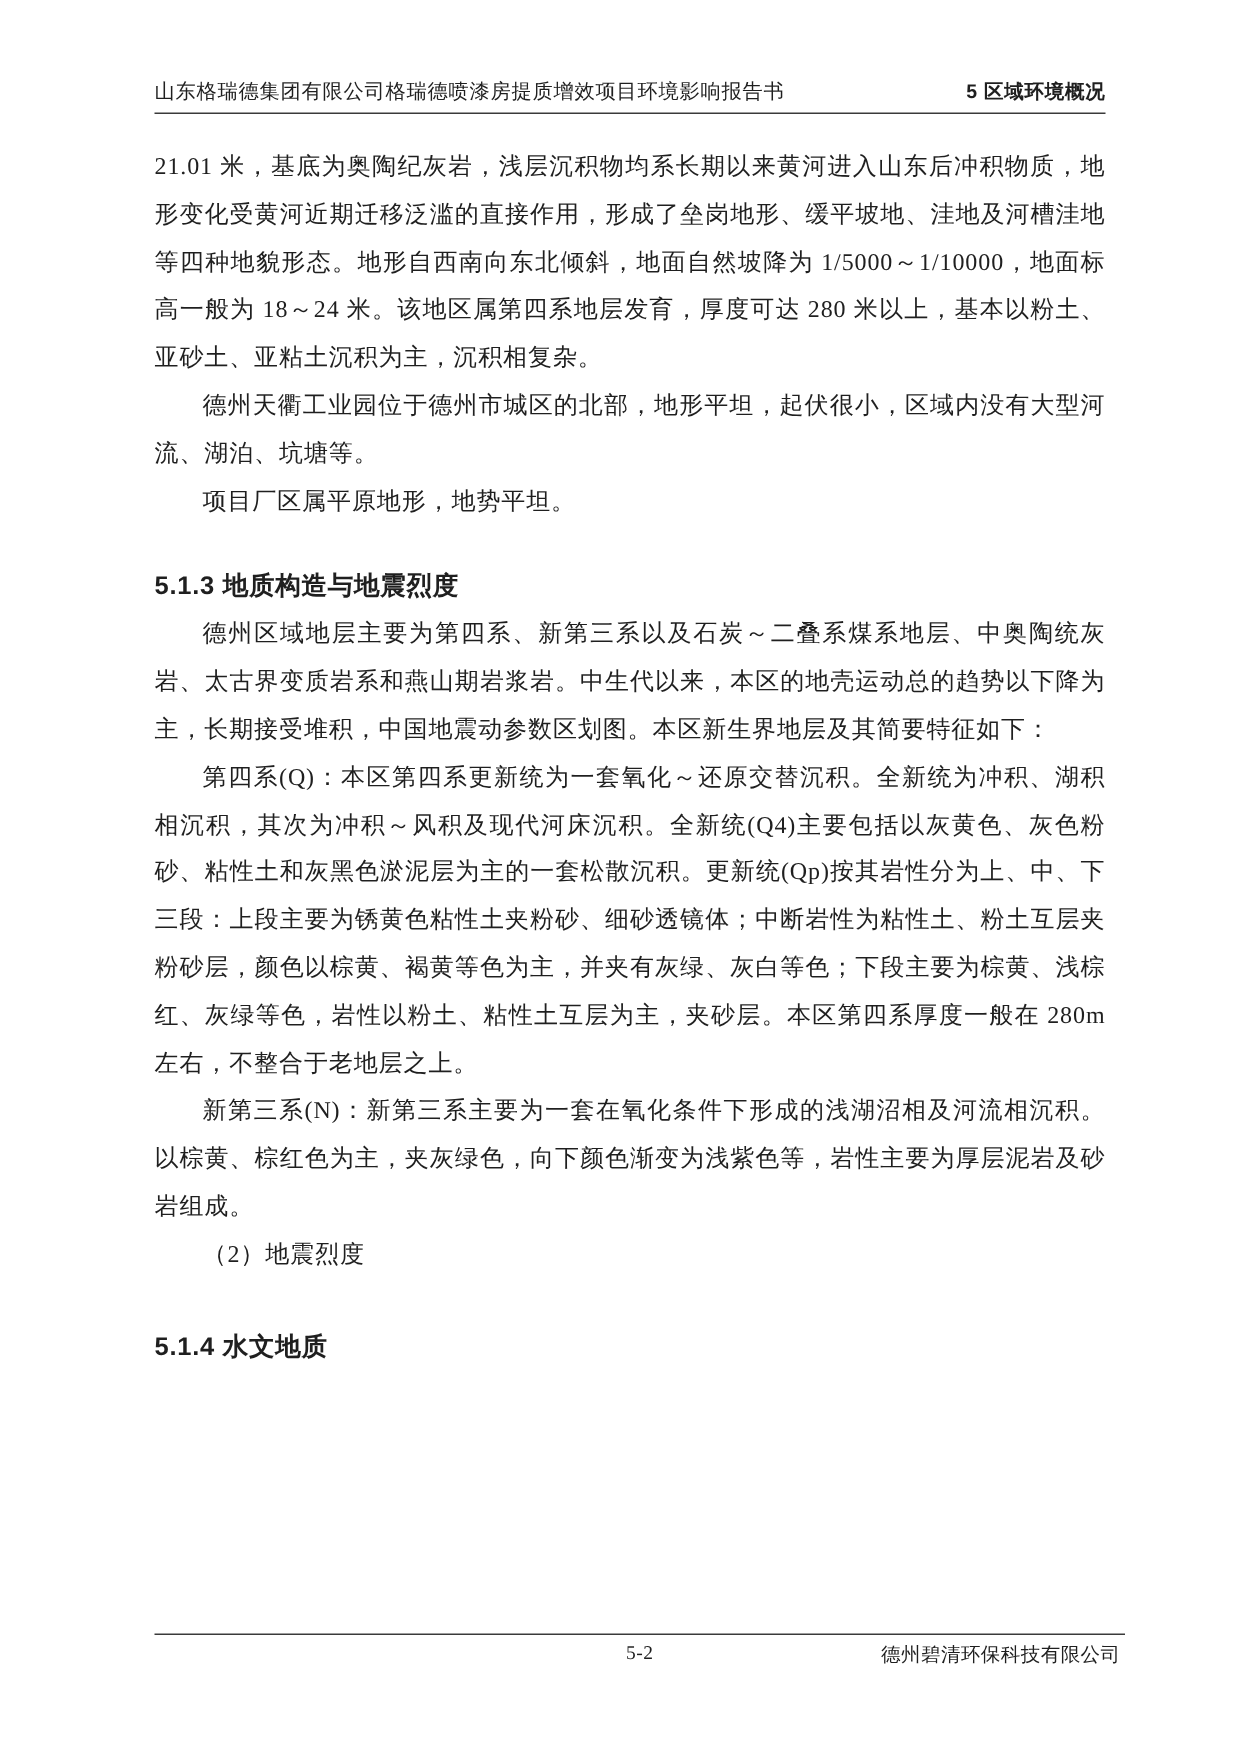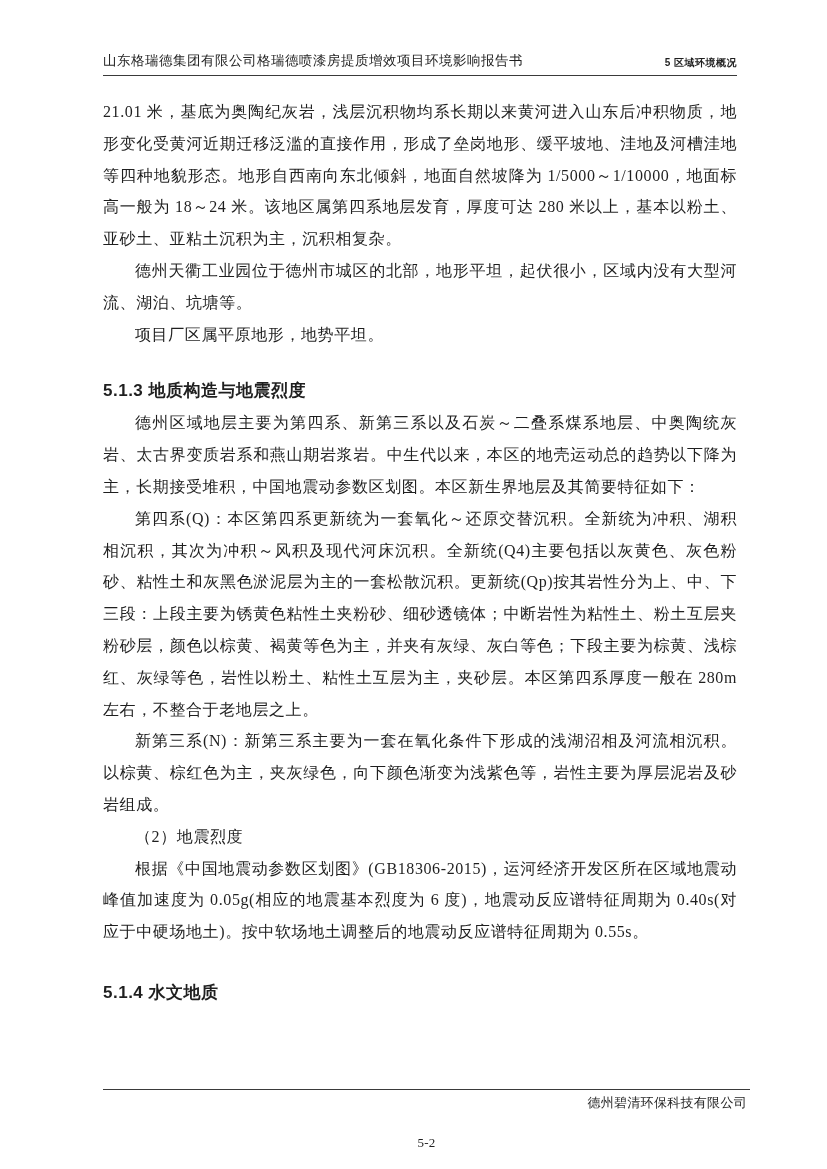--- a/index.html
+++ b/index.html
@@ -21,21 +21,21 @@
     display: flex;
     justify-content: space-between;
     align-items: flex-end;
     border-bottom: 1.5px solid #3a3a3a;
     padding-bottom: 5px;
     font-size: 13.5px;
     letter-spacing: 0.5px;
     white-space: nowrap;
   }
   .header .hleft  { font-weight: 500; }
-  .header .hright { font-weight: bold; font-family: "Liberation Sans", "DejaVu Sans", sans-serif; font-size: 10px; }
+  .header .hright { font-weight: bold; font-family: "Liberation Sans", "DejaVu Sans", sans-serif; font-size: 13px; }
   
   .content {
     position: absolute;
     left: 103px;
     top: 96px;
     width: 634px;
     font-size: 16px;
     line-height: 31.8px;
     letter-spacing: 0.6px;
     text-align: justify;
@@ -57,21 +57,21 @@
   .footer {
     position: absolute;
     left: 103px;
     top: 1089px;
     width: 647px;
     border-top: 1.5px solid #3a3a3a;
     padding-top: 4px;
     font-size: 13px;
     letter-spacing: 0.3px;
   }
-  .footer .pageno  { display: block; text-align: center; margin-top: 41px; }
+  .footer .pageno  { display: block; text-align: center; }
   .footer .company { position: absolute; right: 3px; top: 4px; }
 </style>
 </head>
 <body>
 
 <div class="page">
 
   <div class="header">
     <span class="hleft">山东格瑞德集团有限公司格瑞德喷漆房提质增效项目环境影响报告书</span>
     <span class="hright">5 区域环境概况</span>
@@ -79,21 +79,20 @@
 
   <div class="content">
     <p class="continuation">21.01 米，基底为奥陶纪灰岩，浅层沉积物均系长期以来黄河进入山东后冲积物质，地形变化受黄河近期迁移泛滥的直接作用，形成了垒岗地形、缓平坡地、洼地及河槽洼地等四种地貌形态。地形自西南向东北倾斜，地面自然坡降为 1/5000～1/10000，地面标高一般为 18～24 米。该地区属第四系地层发育，厚度可达 280 米以上，基本以粉土、亚砂土、亚粘土沉积为主，沉积相复杂。</p>
     <p>德州天衢工业园位于德州市城区的北部，地形平坦，起伏很小，区域内没有大型河流、湖泊、坑塘等。</p>
     <p>项目厂区属平原地形，地势平坦。</p>
     <h2 class="h513">5.1.3 地质构造与地震烈度</h2>
     <p>德州区域地层主要为第四系、新第三系以及石炭～二叠系煤系地层、中奥陶统灰岩、太古界变质岩系和燕山期岩浆岩。中生代以来，本区的地壳运动总的趋势以下降为主，长期接受堆积，中国地震动参数区划图。本区新生界地层及其简要特征如下：</p>
     <p>第四系(Q)：本区第四系更新统为一套氧化～还原交替沉积。全新统为冲积、湖积相沉积，其次为冲积～风积及现代河床沉积。全新统(Q4)主要包括以灰黄色、灰色粉砂、粘性土和灰黑色淤泥层为主的一套松散沉积。更新统(Qp)按其岩性分为上、中、下 三段：上段主要为锈黄色粘性土夹粉砂、细砂透镜体；中断岩性为粘性土、粉土互层夹粉砂层，颜色以棕黄、褐黄等色为主，并夹有灰绿、灰白等色；下段主要为棕黄、浅棕红、灰绿等色，岩性以粉土、粘性土互层为主，夹砂层。本区第四系厚度一般在 280m 左右，不整合于老地层之上。</p>
     <p>新第三系(N)：新第三系主要为一套在氧化条件下形成的浅湖沼相及河流相沉积。以棕黄、棕红色为主，夹灰绿色，向下颜色渐变为浅紫色等，岩性主要为厚层泥岩及砂岩组成。</p>
     <p>（2）地震烈度</p>
-    <p>根据《中国地震动参数区划图》(GB18306-2015)，运河经济开发区所在区域地震动峰值加速度为 0.05g(相应的地震基本烈度为 6 度)，地震动反应谱特征周期为 0.40s(对应于中硬场地土)。按中软场地土调整后的地震动反应谱特征周期为 0.55s。</p>
     <h2 class="h514">5.1.4 水文地质</h2>
   </div>
 
   <div class="footer">
     <span class="pageno">5-2</span>
     <span class="company">德州碧清环保科技有限公司</span>
   </div>
 
 </div>
 

